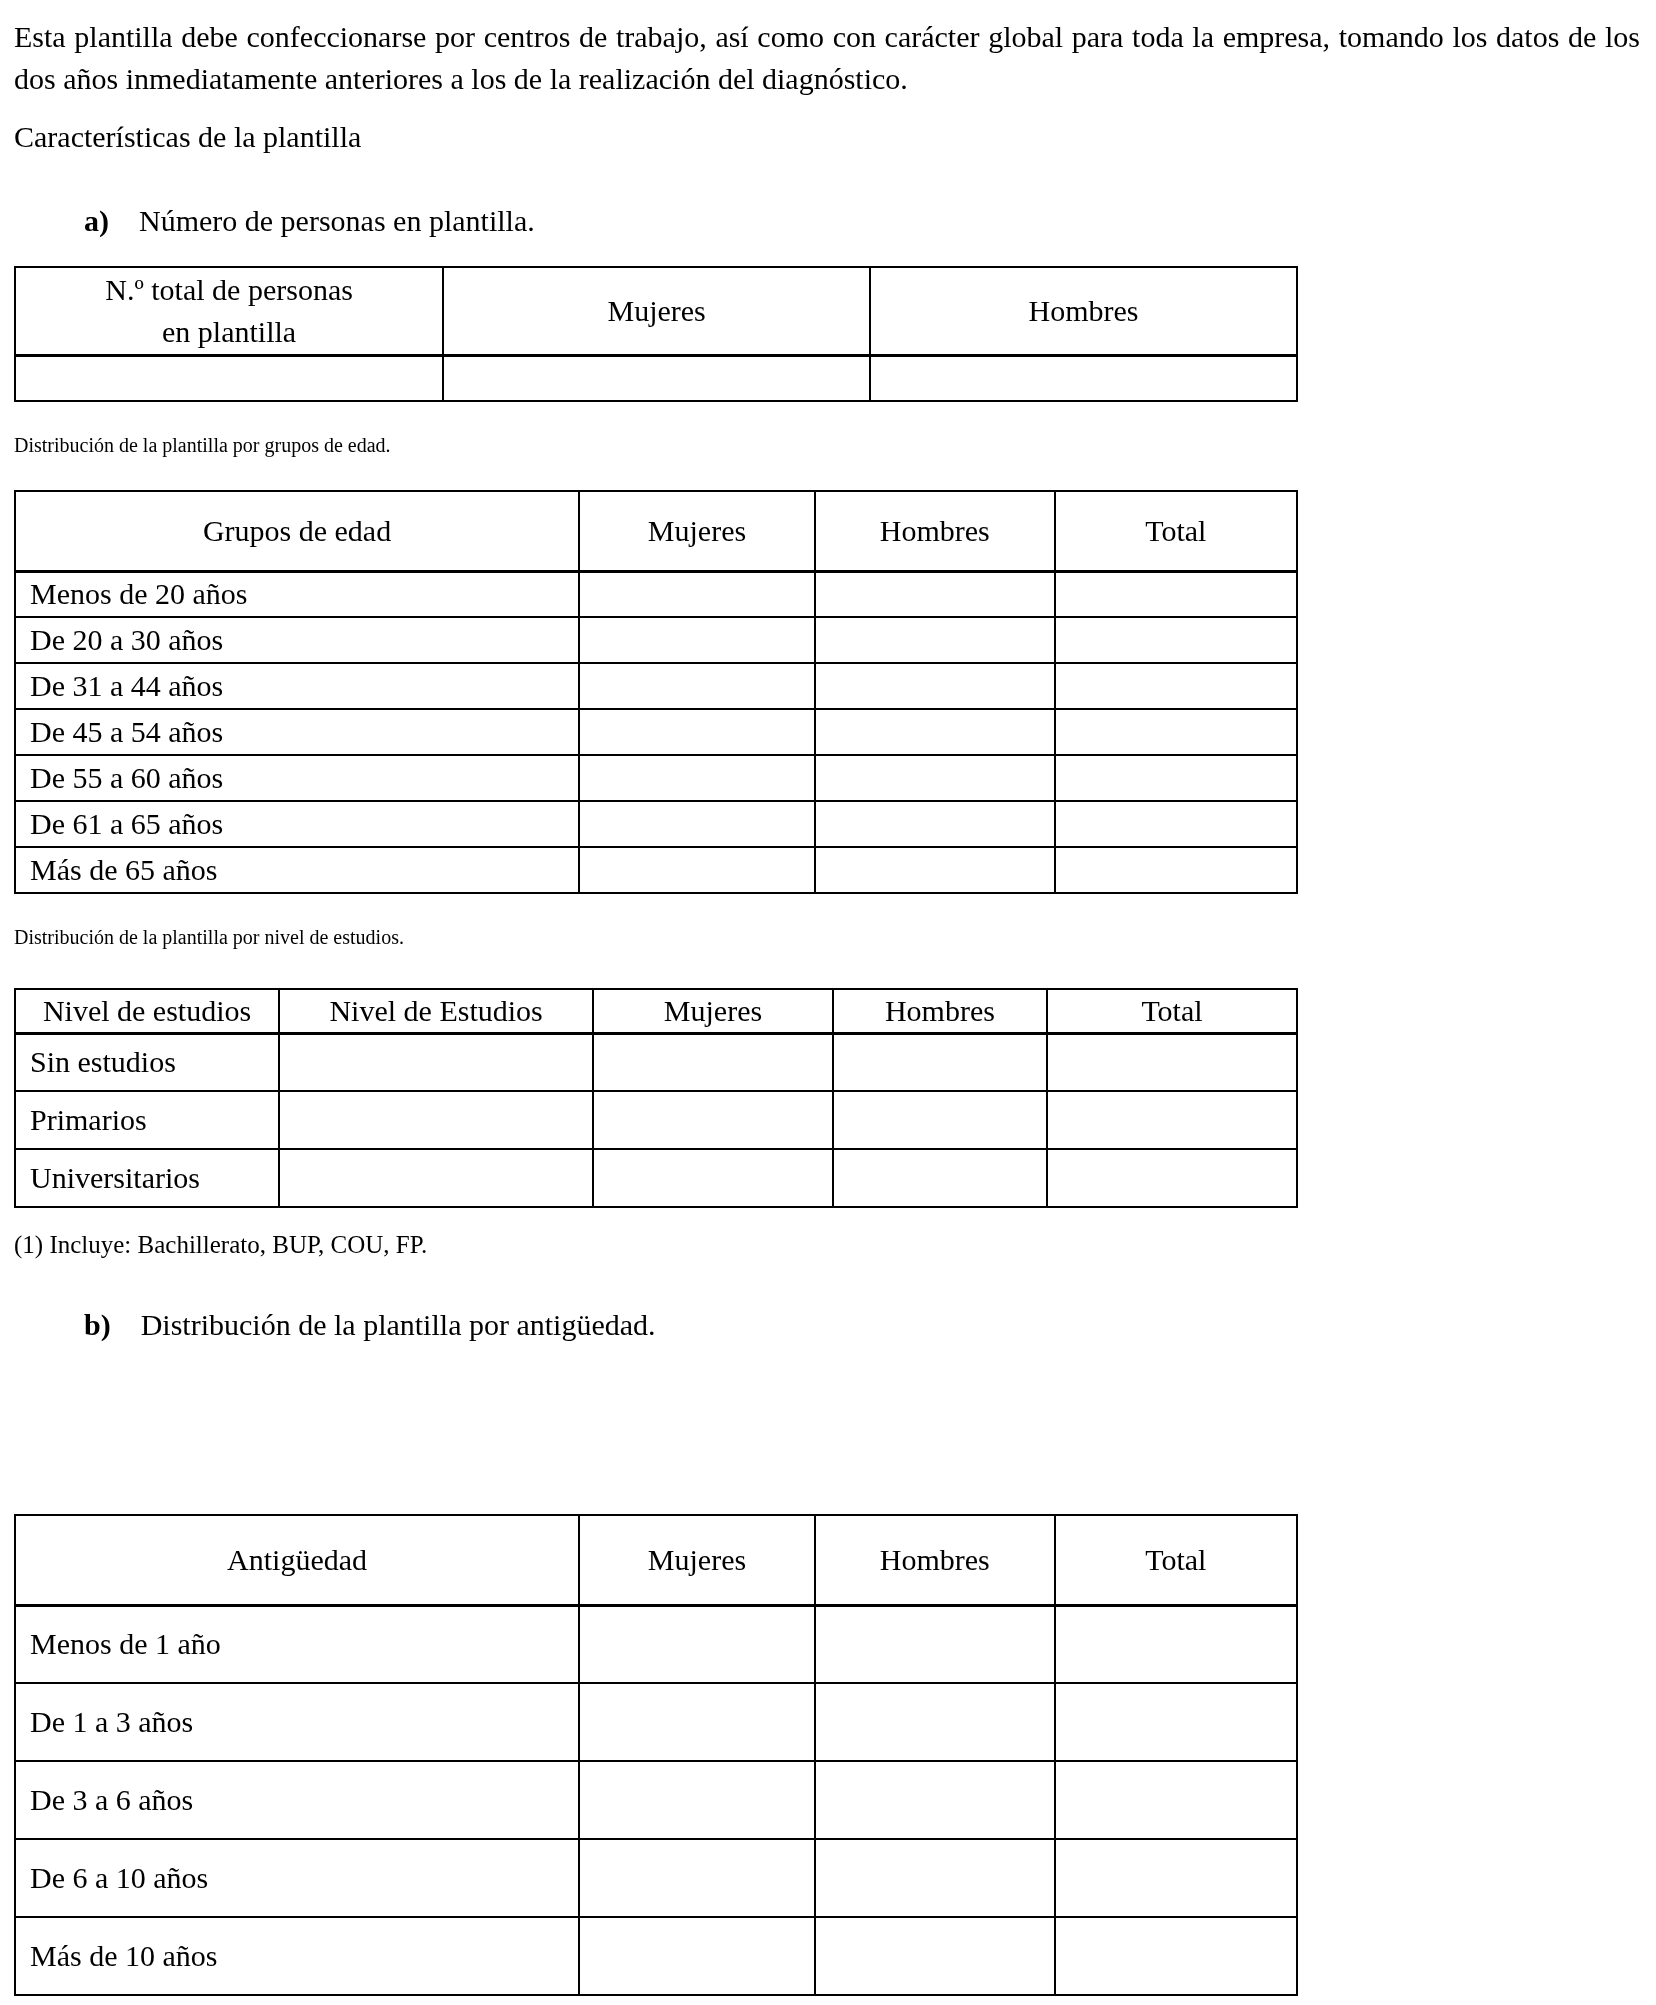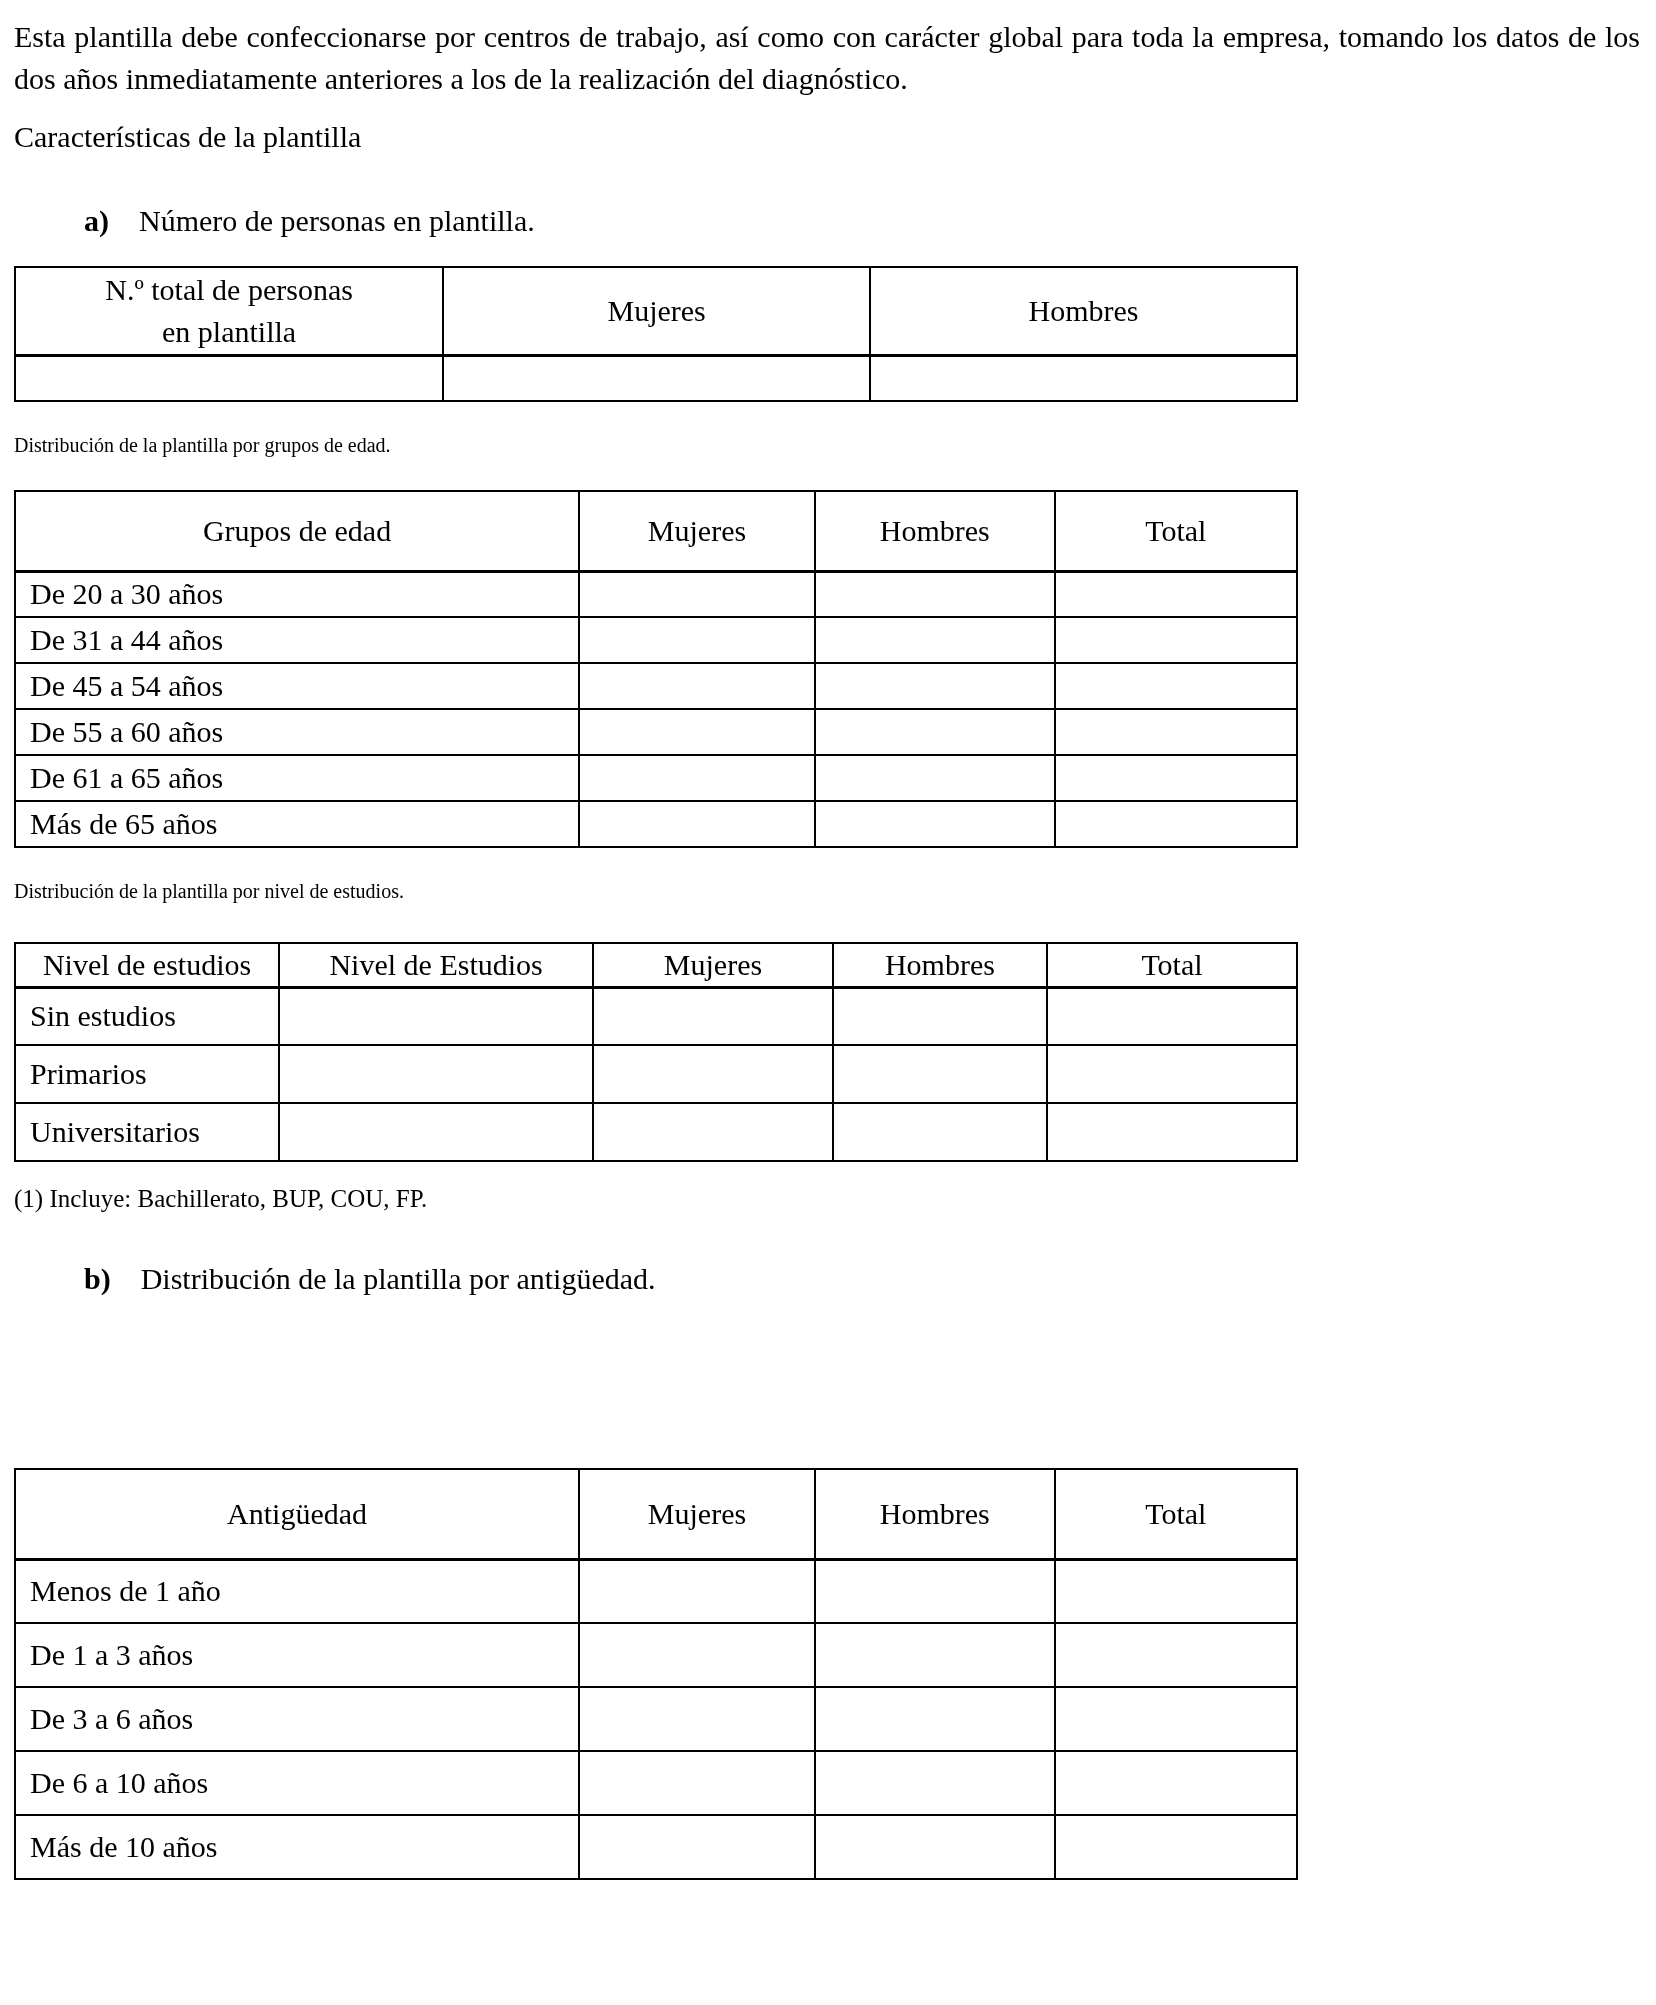--- a/index.html
+++ b/index.html
@@ -81,21 +81,21 @@
 
   .footnote {
     font-size: 25px;
     line-height: 30px;
     margin-top: 22px;
   }
 
   
   #table-seniority { margin-top: 170px; }
   #table-seniority th { height: 90px; }
-  #table-seniority td { height: 64px; border-radius: 11px; }
+  #table-seniority td { height: 78px; border-radius: 11px; }
   #table-seniority .c1 { width: 44.0%; }
   #table-seniority .c2 { width: 18.4%; }
   #table-seniority .c3 { width: 18.7%; }
   #table-seniority .c4 { width: 18.9%; }
 </style>
 </head>
 <body>
 
 <div class="page">
 
@@ -131,20 +131,26 @@
     <thead>
       <tr>
         <th class="c1">Grupos de edad</th>
         <th class="c2">Mujeres</th>
         <th class="c3">Hombres</th>
         <th class="c4">Total</th>
       </tr>
     </thead>
     <tbody>
         <tr>
+          <td class="row-label">Menos de 20 años</td>
+          <td></td>
+          <td></td>
+          <td></td>
+        </tr>
+        <tr>
           <td class="row-label">De 20 a 30 años</td>
           <td></td>
           <td></td>
           <td></td>
         </tr>
         <tr>
           <td class="row-label">De 31 a 44 años</td>
           <td></td>
           <td></td>
           <td></td>

